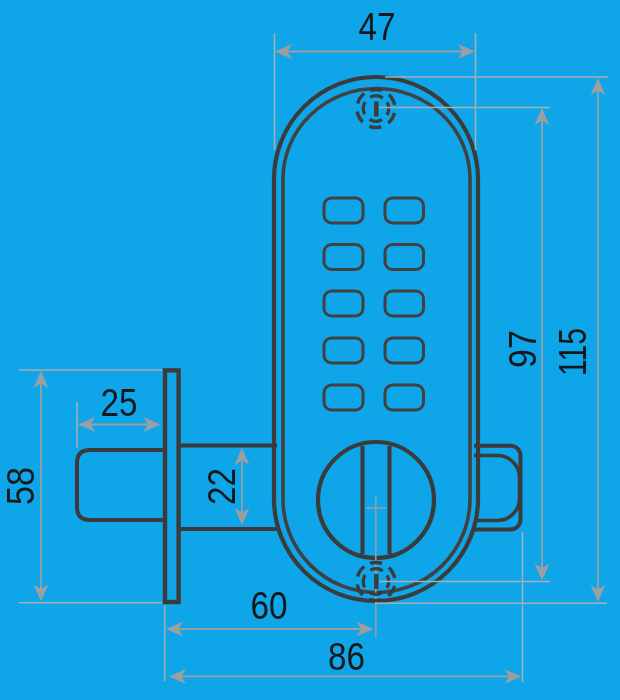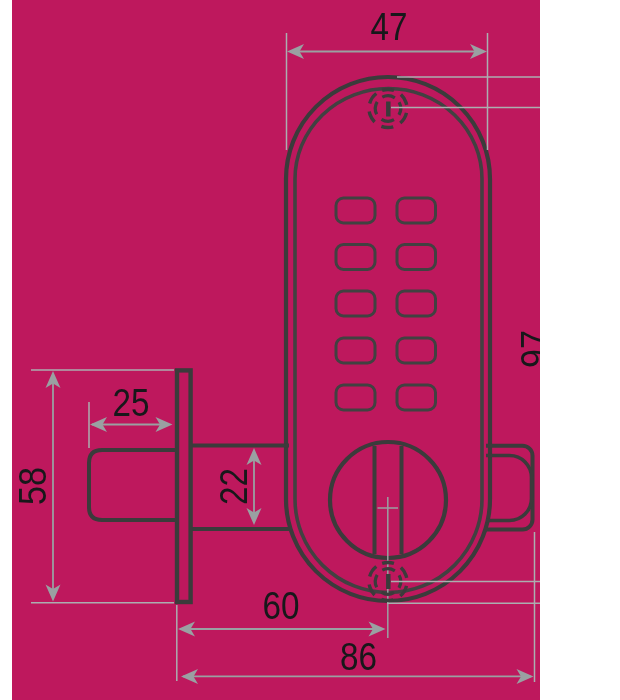--- a/index.html
+++ b/index.html
@@ -1,16 +1,16 @@
 <!DOCTYPE html>
 <html><head>
 <meta charset="utf-8">
 <style>
   html,body{margin:0;padding:0;background:#ffffff;}
-  .wrap{width:528px;height:700px;position:relative;overflow:hidden;background:#be185d;filter:blur(0.6px);margin-left:12px;}
+  .wrap{width:620px;height:700px;position:relative;overflow:hidden;background:#0ea5e9;filter:blur(0.6px);}
   svg{display:block;}
   text{font-family:"Liberation Sans", sans-serif;fill:#17181a;}
 </style>
 </head>
 <body>
 <div class="wrap">
 <svg width="620" height="700" viewBox="0 0 620 700">
 <defs>
 </defs>
 

